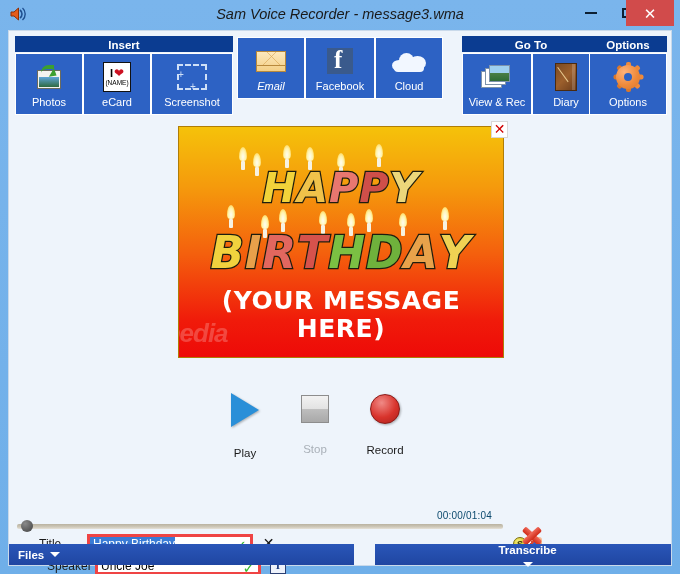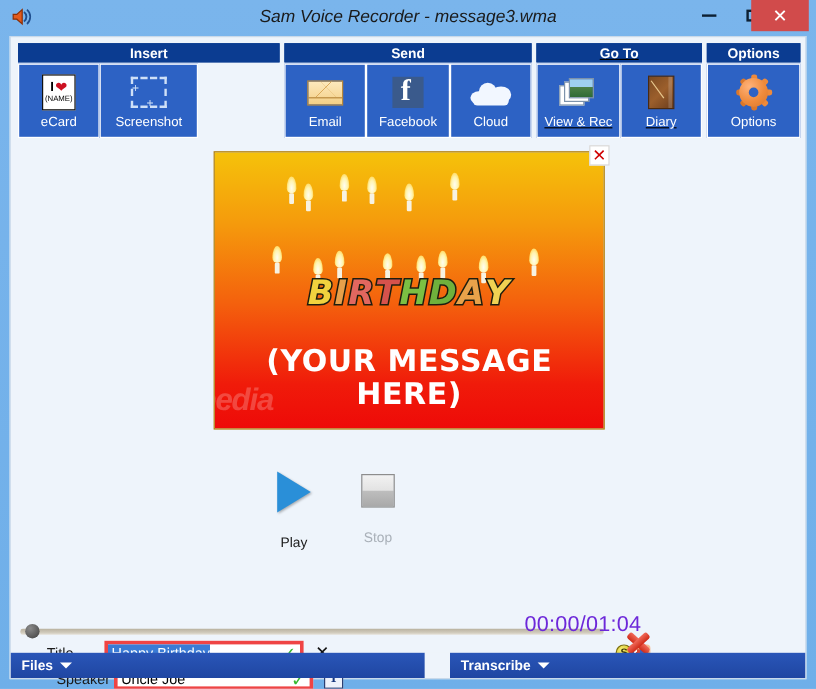--- a/index.html
+++ b/index.html
@@ -132,21 +132,21 @@
   }
   .candle{position:absolute;}
   .candle .flame{
     width:8px;height:14px;margin:0 auto;
     background:radial-gradient(ellipse at 50% 70%,#fffdf0 0%,#fff4b0 45%,#ffd85c 75%,#ffc23a 100%);
     border-radius:50% 50% 45% 45%/70% 70% 30% 30%;
   }
   .candle .stick{width:4px;height:9px;margin:0 auto;background:#f7f2e2;border-radius:1px;}
   .cardline{position:absolute;width:100%;text-align:center;white-space:nowrap;}
   #l1{top:38px;font-size:40px;}
-  #l2{top:100px;font-size:28px;}
+  #l2{top:100px;font-size:44px;}
   .fancy{
     font-family:"DejaVu Sans",sans-serif;font-weight:bold;font-style:italic;
     letter-spacing:1px;
     -webkit-text-stroke:2.5px #1d1d0f;paint-order:stroke fill;
   }
   .fancy b{display:inline-block;font-weight:bold;}
   #msg{
     position:absolute;left:0;top:160px;width:100%;text-align:center;
     color:#ffffff;font-size:25px;font-weight:bold;line-height:28px;
     font-family:"DejaVu Sans",sans-serif;letter-spacing:.5px;
@@ -194,21 +194,21 @@
   }
   .fieldbox .val{font-size:12px;color:#000;padding-left:3px;}
   .fieldbox .val.sel{background:#3a7bd5;color:#ffffff;}
   .fieldbox .tick{position:absolute;right:3px;top:0px;color:#35b82e;font-size:15px;font-weight:bold;line-height:18px;}
   .afterbtn{margin-left:9px;display:flex;align-items:center;justify-content:center;cursor:default;}
   #clear-title{width:13px;height:13px;color:#111;font-size:14px;font-weight:bold;line-height:13px;}
   #speaker-fmt{width:16px;height:16px;border:1px solid #2b3f73;background:#eef2fb;box-sizing:border-box;
     display:flex;align-items:center;justify-content:center;}
   #speaker-fmt span{color:#16357c;font-size:11px;font-weight:bold;font-family:"Liberation Serif",serif;line-height:11px;}
 
-  #timecode{position:absolute;left:428px;top:479px;font-size:18px;color:#6d28d9;letter-spacing:.2px;}
+  #timecode{position:absolute;left:428px;top:479px;font-size:10px;color:#0c4a6e;letter-spacing:.2px;}
   #cost-icon{position:absolute;left:504px;top:498px;width:34px;height:30px;}
   #cost-icon .coin{position:absolute;left:0;top:8px;width:14px;height:14px;border-radius:50%;
     background:radial-gradient(circle at 35% 30%,#f6f07c 0%,#d8c525 60%,#9a8b10 100%);
     border:1px solid #7c6f0c;box-sizing:border-box;color:#3a3406;font-size:9px;font-weight:bold;
     display:flex;align-items:center;justify-content:center;line-height:9px;}
   #cost-icon .hand{position:absolute;left:11px;top:8px;width:18px;height:20px;border-radius:3px 3px 6px 6px;
     background:linear-gradient(180deg,#f6c09a 0%,#e79a6d 100%);}
   #cost-icon .stripes{position:absolute;left:12px;top:12px;width:15px;height:10px;
     background:repeating-linear-gradient(90deg,#2b57c4 0 3px,#ffffff 3px 5px,#d13b2a 5px 8px);
     transform:skewX(-10deg);opacity:.9;}
@@ -219,21 +219,21 @@
 
   
   #statusbar{position:absolute;left:0;bottom:0;width:662px;height:21px;display:flex;}
   .sb-seg{
     background:linear-gradient(180deg,#2a56b8 0%,#1f46a2 100%);
     display:flex;align-items:center;color:#ffffff;font-size:11.5px;font-weight:bold;
     cursor:default;padding-left:9px;gap:6px;
   }
   #sb-files{width:345px;}
   #sb-gap{width:22px;background:#eef4fb;}
-  #sb-transcribe{width:295px;}
+  #sb-transcribe{width:295px;flex-direction:column;}
   .caret{width:0;height:0;border-left:5px solid transparent;border-right:5px solid transparent;border-top:5px solid #ffffff;}
 </style>
 </head>
 <body>
 
 <div id="app">
 
   <div id="titlebar">
     <div id="tb-icon">
       <svg width="20" height="18" viewBox="0 0 20 18">
@@ -256,40 +256,50 @@
 
   <div id="client">
 
     <div id="ribbon">
 
       <div class="group" style="left:0px;width:218px;">
         <div class="group-header">Insert</div>
         <div class="group-body">
           <div class="ribbtn" style="width:68px;">
             <div class="ic">
+              <div class="ic-photos">
+                <div class="frame"></div>
+                  <div class="pic"></div>
+                <div class="arrowbody"></div>
+                  <div class="arrowhead"></div>
+              </div>
+            </div>
+            <span class="lbl">Photos</span>
+          </div>
+          <div class="ribbtn" style="width:68px;">
+            <div class="ic">
               <div class="ic-ecard">
                 <div class="top">I<span class="heart">❤</span></div>
                 <div class="nm">(NAME)</div>
               </div>
             </div>
             <span class="lbl">eCard</span>
           </div>
           <div class="ribbtn" style="width:82px;">
             <div class="ic">
                 <div class="ic-shot"></div>
               </div>
             <span class="lbl">Screenshot</span>
           </div>
         </div>
       </div>
 
       <div class="group" style="left:222px;width:206px;">
-        <div class="group-header">Send</div>
         <div class="group-body">
-          <div class="ribbtn" style="width:68px;">
+          <div class="ribbtn" style="width:68px;font-style:italic;">
             <div class="ic">
                 <div class="ic-email"></div>
               </div>
             <span class="lbl">Email</span>
           </div>
           <div class="ribbtn" style="width:70px;">
             <div class="ic">
                 <div class="ic-fb">
                   <span>f</span>
                 </div>
@@ -303,21 +313,21 @@
                   <i></i>
                   <i></i>
                   <i></i>
                 </div>
               </div>
             <span class="lbl">Cloud</span>
           </div>
         </div>
       </div>
 
-      <div class="group" style="left:432px;width:138px;text-decoration:underline;">
+      <div class="group" style="left:447px;width:138px;">
         <div class="group-header">Go To</div>
         <div class="group-body">
           <div class="ribbtn" style="width:70px;">
             <div class="ic">
                 <div class="ic-viewrec">
                   <i></i>
                   <i></i>
                   <i></i>
                 </div>
               </div>
@@ -406,37 +416,42 @@
           </div>
         <div class="candle" style="left:220px;top:86px;">
             <div class="flame"></div>
             <div class="stick"></div>
           </div>
         <div class="candle" style="left:262px;top:80px;">
             <div class="flame"></div>
             <div class="stick"></div>
           </div>
 
+        <div class="cardline fancy" id="l1"><b style="color: rgb(242, 211, 58);">H</b><b style="color: rgb(240, 194, 74);">A</b><b style="color: rgb(232, 119, 111);">P</b><b style="color: rgb(207, 79, 73);">P</b><b style="color: rgb(236, 215, 122);">Y</b></div>
         <div class="cardline fancy" id="l2"><b style="color: rgb(241, 210, 62);">B</b><b style="color: rgb(232, 160, 74);">I</b><b style="color: rgb(226, 103, 95);">R</b><b style="color: rgb(214, 82, 76);">T</b><b style="color: rgb(123, 192, 67);">H</b><b style="color: rgb(111, 177, 60);">D</b><b style="color: rgb(232, 162, 74);">A</b><b style="color: rgb(240, 210, 83);">Y</b></div>
         <div id="msg">(YOUR MESSAGE HERE)</div>
         <div class="wm">softpedia</div>
       </div>
       <div id="card-close">
         <span>✕</span>
       </div>
     </div>
 
     <div id="transport">
       <div class="tbtn" id="t-play">
         <div class="glyph-play"></div>
         <span class="lbl">Play</span>
       </div>
       <div class="tbtn dis" id="t-stop">
         <div class="glyph-stop"></div>
         <span class="lbl">Stop</span>
+      </div>
+      <div class="tbtn" id="t-record">
+        <div class="glyph-rec"></div>
+        <span class="lbl">Record</span>
       </div>
     </div>
 
     <div id="slider">
       <div class="track"></div>
       <div class="thumb"></div>
     </div>
 
     <div class="fieldrow" id="row-title">
       <div class="fieldlabel">Title</div>

